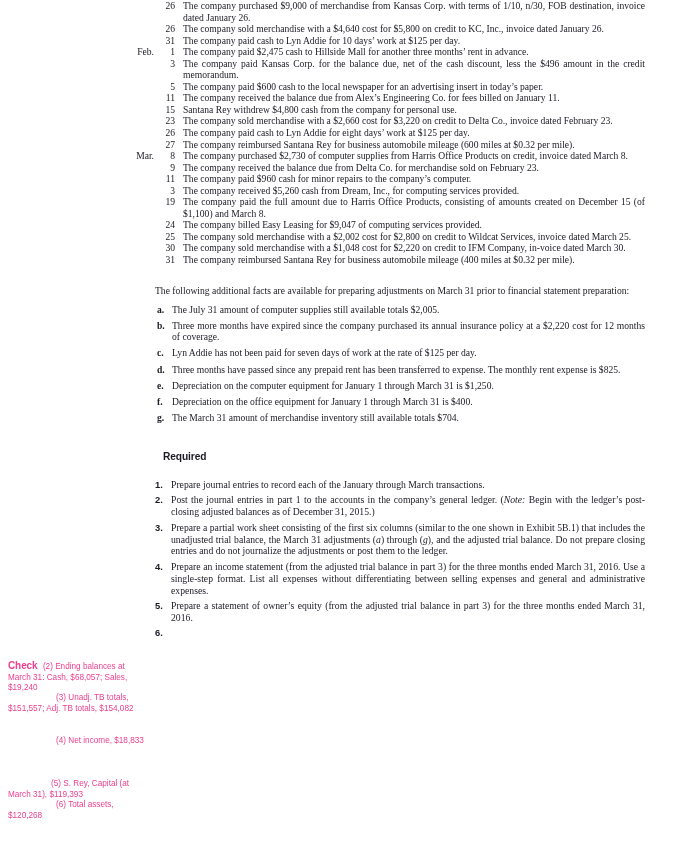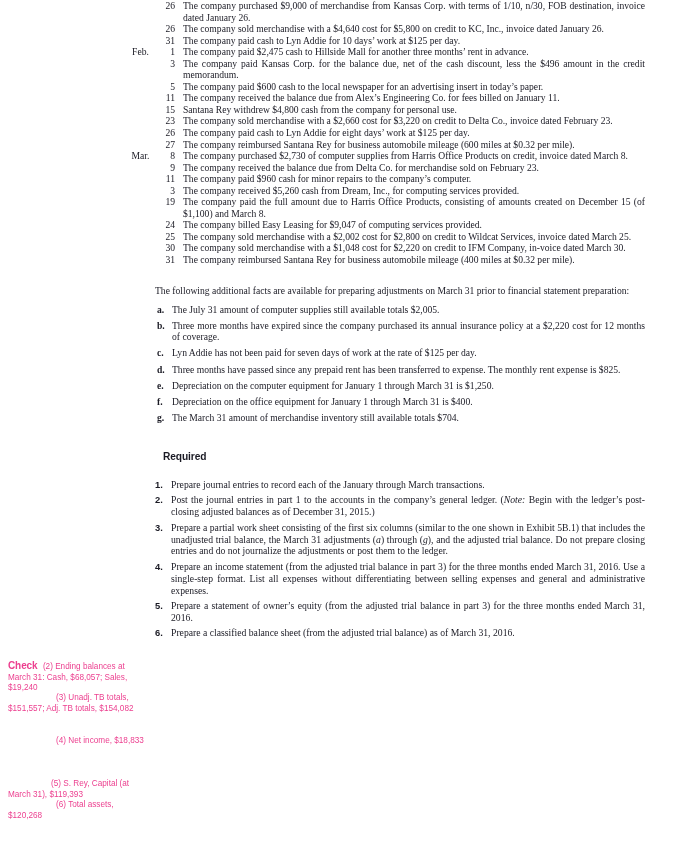--- a/index.html
+++ b/index.html
@@ -37,21 +37,21 @@
     font-size: 9.6px;
     line-height: 11.55px;
     text-align: justify;
     text-justify: inter-word;
   }
   .txn-month {
     position: absolute;
     left: -28px;
     top: 0;
     width: 27px;
-    text-align: center;
+    text-align: right;
     font-size: 9.6px;
     line-height: 11.55px;
   }
   .txn-day {
     position: absolute;
     left: 0px;
     top: 0;
     width: 20px;
     text-align: right;
     font-size: 9.6px;
@@ -191,21 +191,21 @@
     </ul>
 
   <div class="required-heading">Required</div>
 
   <ul class="req-list" id="req-list">
       <li class="req-item"><span class="req-marker">1.</span><span>Prepare journal entries to record each of the January through March transactions.</span></li>
       <li class="req-item"><span class="req-marker">2.</span><span><span>Post the journal entries in part 1 to the accounts in the company’s general ledger. (</span><span class="it">Note:</span><span> Begin with the ledger’s post-closing adjusted balances as of December 31, 2015.)</span></span></li>
       <li class="req-item"><span class="req-marker">3.</span><span><span>Prepare a partial work sheet consisting of the first six columns (similar to the one shown in Exhibit 5B.1) that includes the unadjusted trial balance, the March 31 adjustments (</span><span class="it">a</span><span>) through (</span><span class="it">g</span><span>), and the adjusted trial balance. Do not prepare closing entries and do not journalize the adjustments or post them to the ledger.</span></span></li>
       <li class="req-item"><span class="req-marker">4.</span><span>Prepare an income statement (from the adjusted trial balance in part 3) for the three months ended March 31, 2016. Use a single-step format. List all expenses without differentiating between selling expenses and general and administrative expenses.</span></li>
       <li class="req-item"><span class="req-marker">5.</span><span>Prepare a statement of owner’s equity (from the adjusted trial balance in part 3) for the three months ended March 31, 2016.</span></li>
-      <li class="req-item"><span class="req-marker">6.</span><span>Prepare a classified balance sheet (from the adjusted trial balance) as of March 31, 2016.</span></li>
+      <li class="req-item"><span class="req-marker">6.</span></li>
     </ul>
 
 </div>
 
 <div id="check-margin">
     <div class="check-block" style="top: 661px;"><span class="check-word">Check&nbsp;&nbsp;</span><span class="check-body">(2) Ending balances at March 31: Cash, $68,057; Sales, $19,240</span></div>
     <div class="check-block" style="top: 693px;"><span style="display: inline-block; width: 48px;"></span><span class="check-body">(3) Unadj. TB totals, $151,557; Adj. TB totals, $154,082</span></div>
     <div class="check-block" style="top: 736px;"><span style="display: inline-block; width: 48px;"></span><span class="check-body">(4) Net income, $18,833</span></div>
     <div class="check-block" style="top: 779px;"><span style="display: inline-block; width: 43px;"></span><span class="check-body">(5) S. Rey, Capital (at March 31), $119,393</span></div>
     <div class="check-block" style="top: 800px;"><span style="display: inline-block; width: 48px;"></span><span class="check-body">(6) Total assets, $120,268</span></div>

